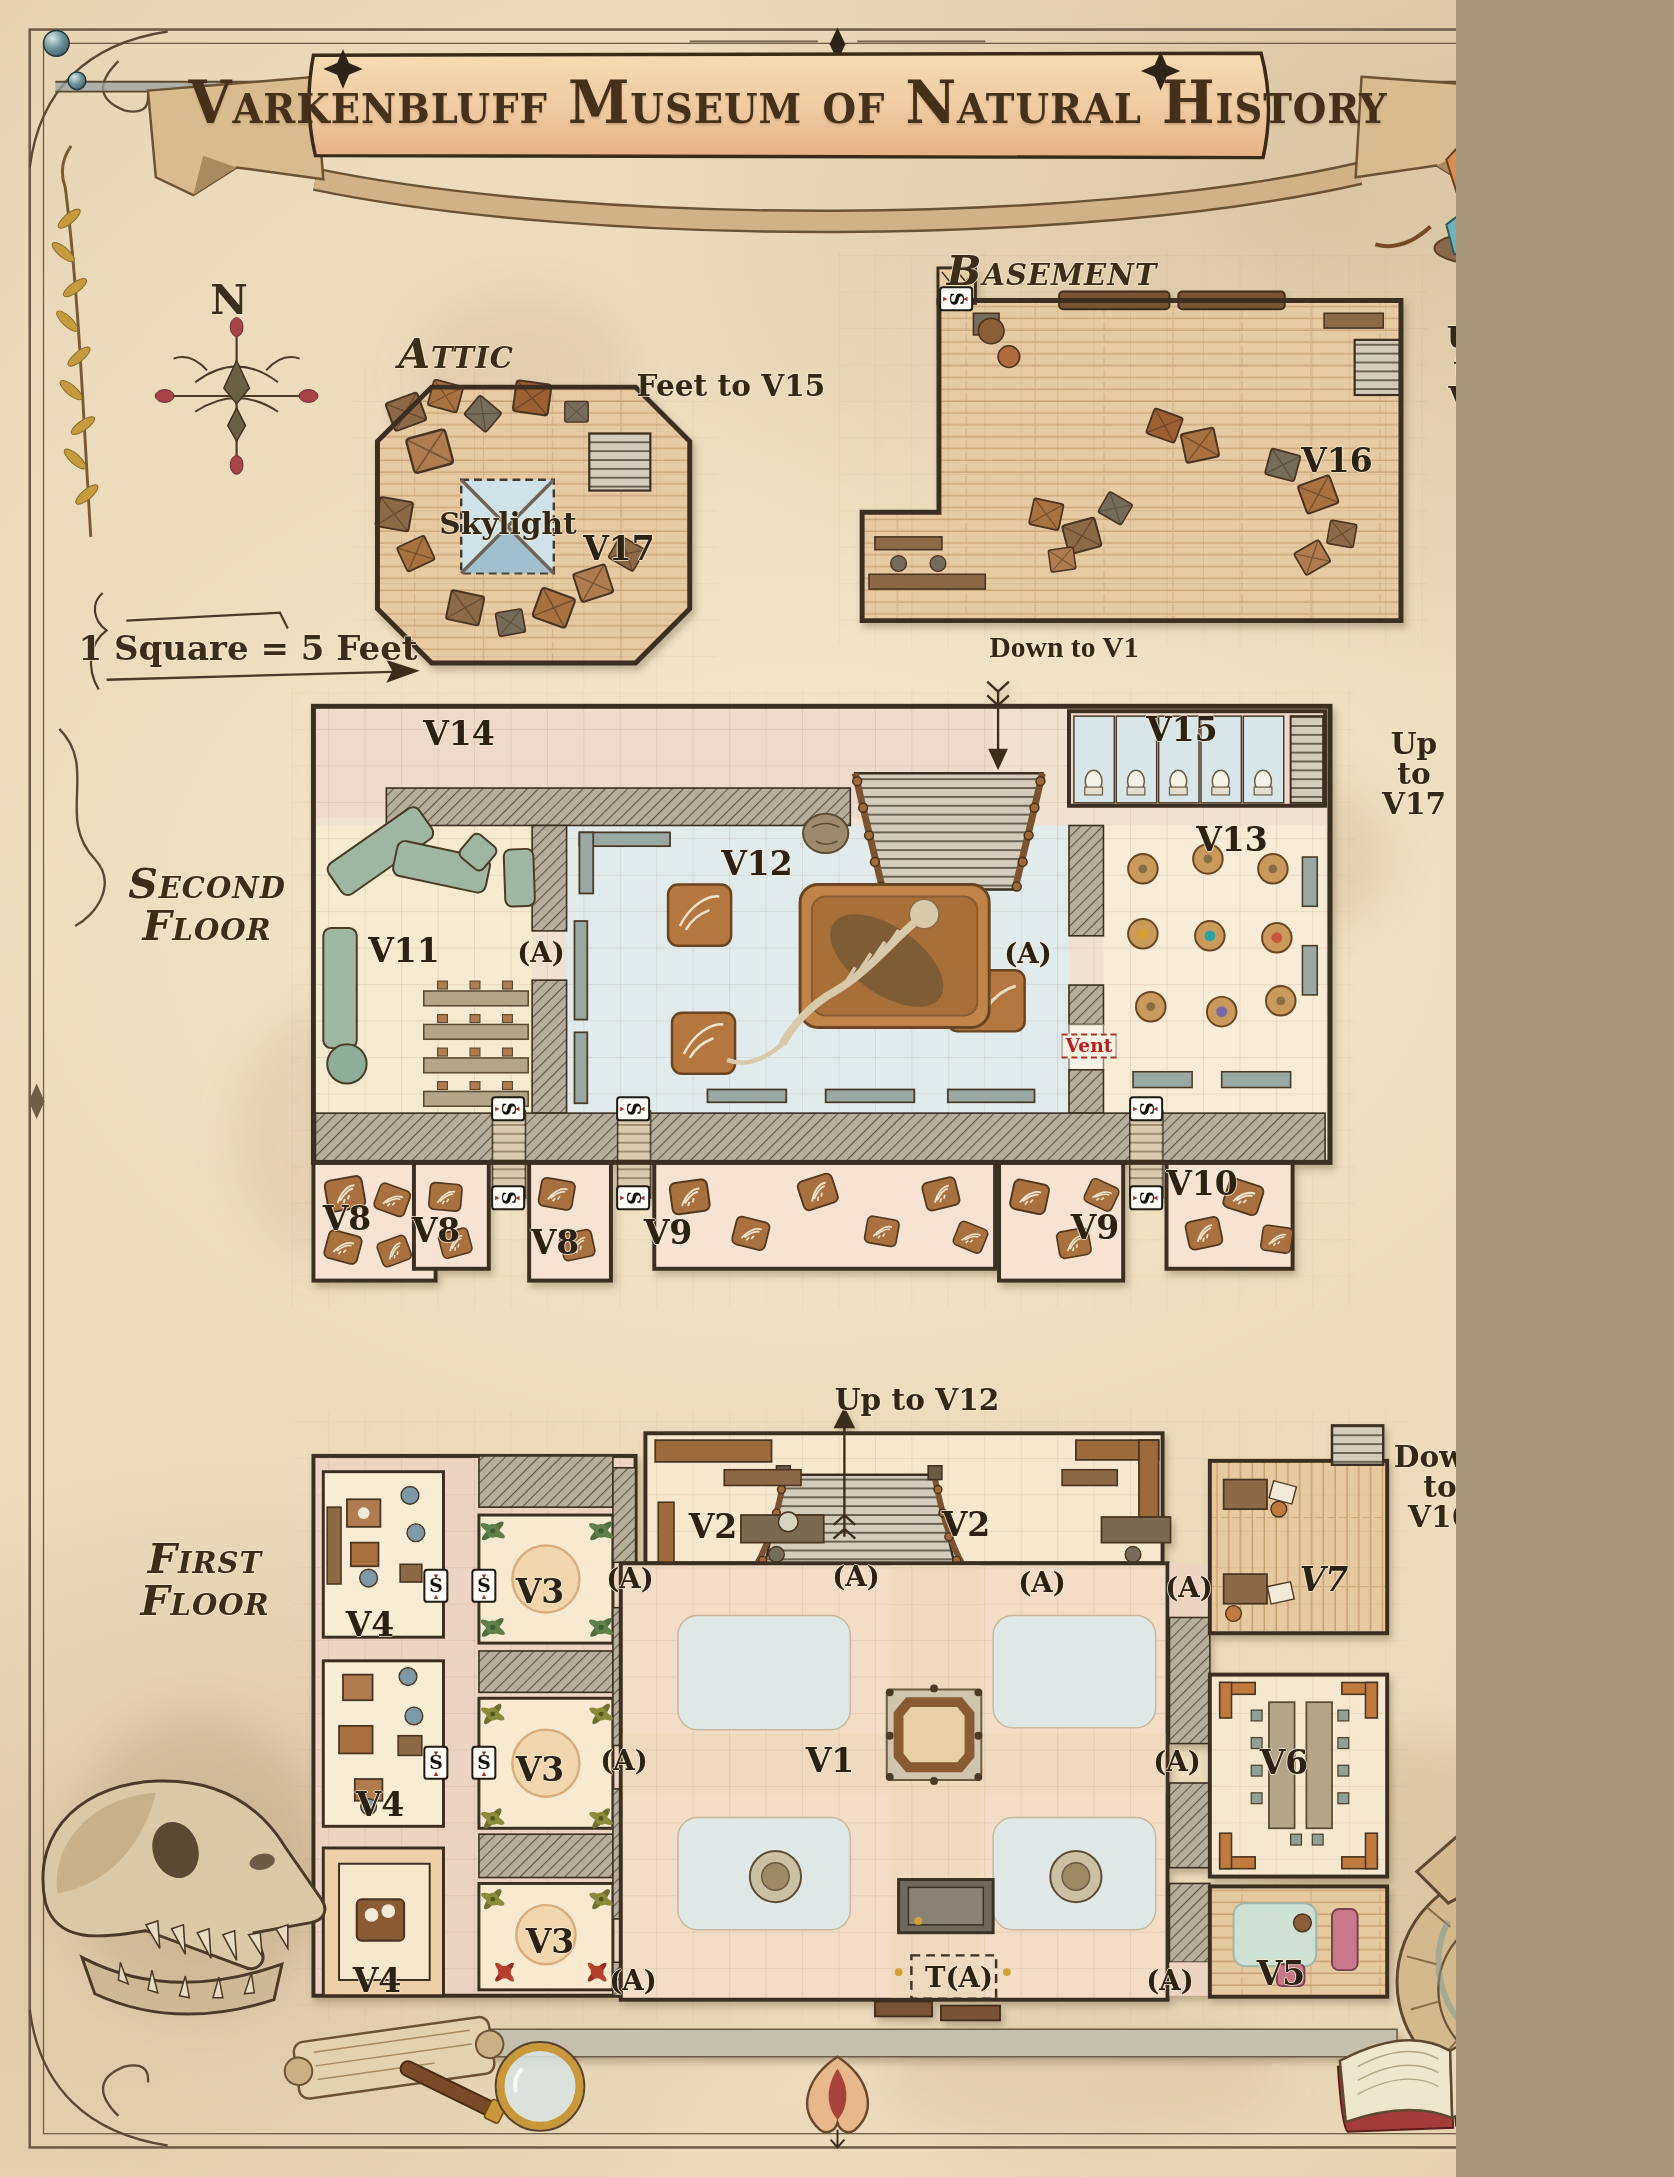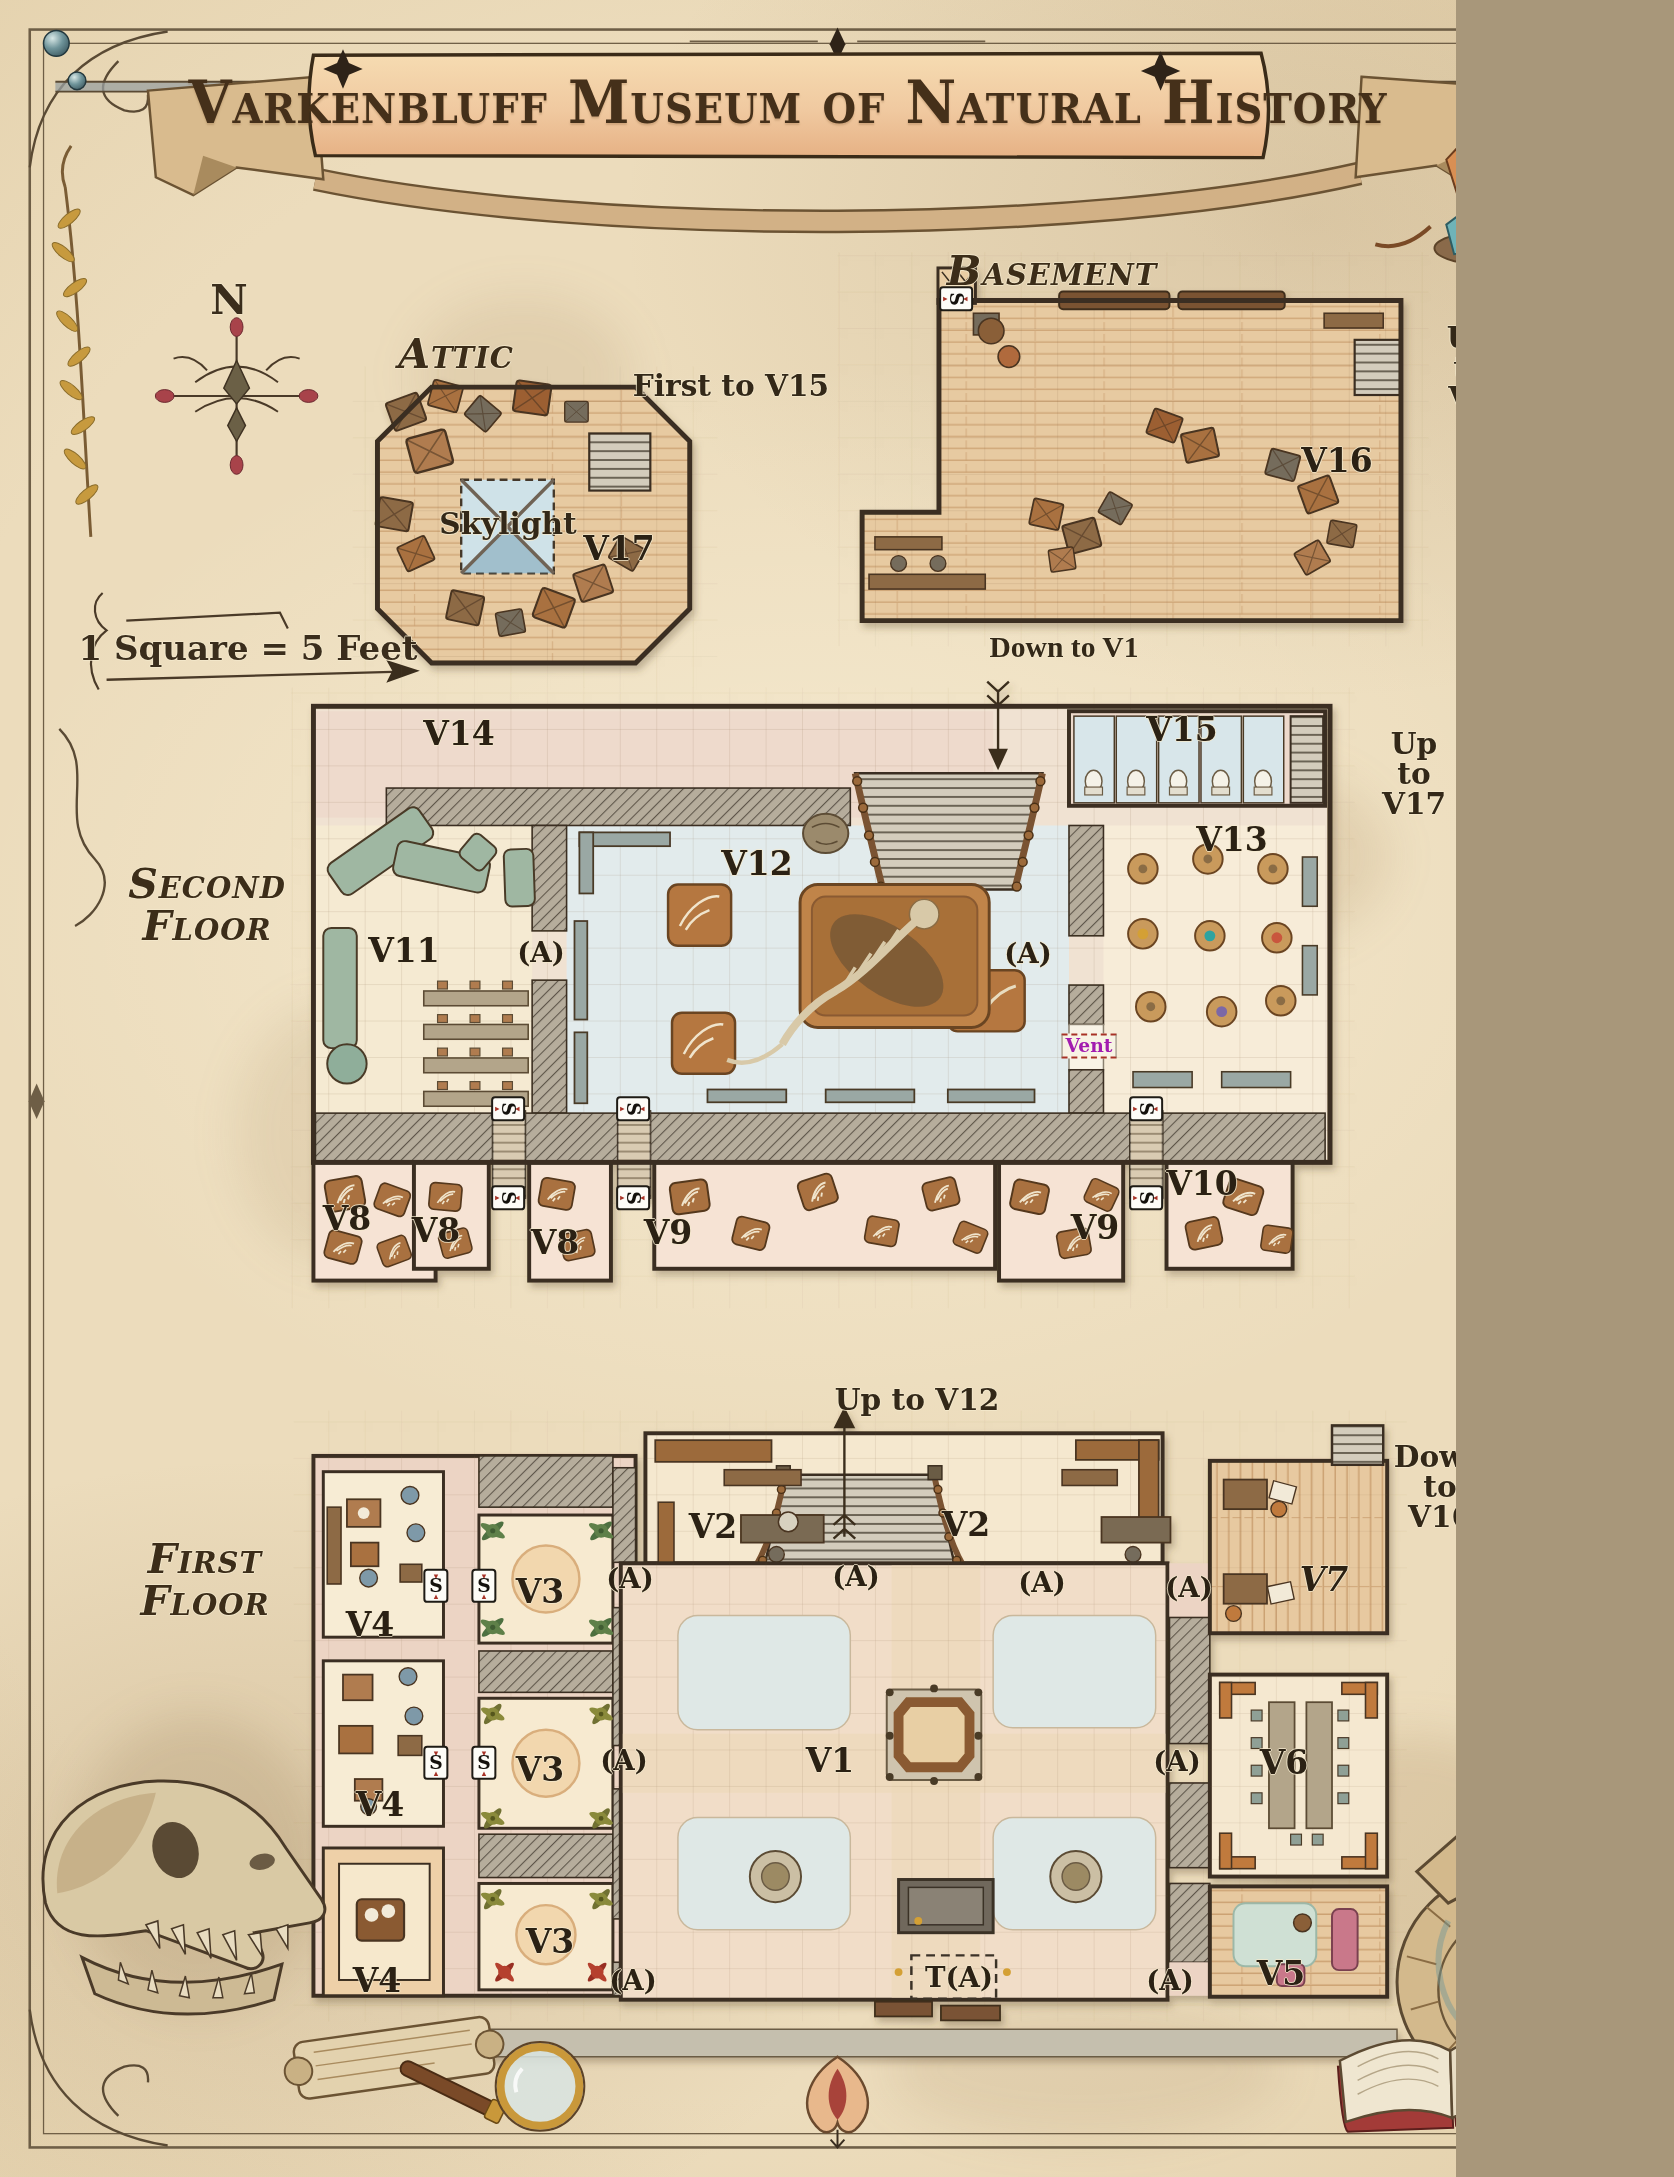--- a/index.html
+++ b/index.html
@@ -21,21 +21,21 @@
   .lbl.ann{font-weight:700;font-size:29.6px;color:#332818;}
   .lbl.a{font-weight:700;font-size:27.6px;color:#2b2114;}
   .lbl.scale{font-weight:700;font-size:34px;color:#3a2d1c;}
   .lbl.compass{font-weight:700;font-size:41px;color:#3a2d1c;}
   .lbl.s{display:inline-flex;flex-direction:column;align-items:center;line-height:.72;
          background:#fdfcf7;border:2px solid #1e1b15;border-radius:3.9px;padding:2px 3.9px;
          font-size:18.7px;font-weight:700;color:#14110c;text-shadow:none;}
   .lbl.s::before{content:"\25BE";color:#a83226;font-size:8.9px;}
   .lbl.s::after{content:"\25B4";color:#a83226;font-size:8.9px;}
   .lbl.vent{font-weight:700;font-size:18.7px;background:#f8f3e4;border:1px solid #8a8070;
-            border-top:2px dashed #a83226;border-bottom:2px dashed #a83226;padding:1px 3px;color:#a21caf;text-shadow:none;}
+            border-top:2px dashed #a83226;border-bottom:2px dashed #a83226;padding:1px 3px;color:#b91c1c;text-shadow:none;}
   .title{position:absolute;left:788px;top:102px;transform:translate(-50%,-50%) scaleX(.94);
          width:max-content;font-variant:small-caps;font-weight:700;font-size:59px;color:#45301a;
          letter-spacing:1px;text-shadow:0 2px 2px rgba(120,80,40,.25);}
 </style>
 </head>
 <body>
 
 <div id="stage">
   <div class="stain" style="left:1133px;top:768px;width:256px;height:177px;background:rgba(148,112,62,.14);"></div>
   <div class="stain" style="left:236px;top:1005px;width:197px;height:256px;background:rgba(148,112,62,.12);"></div>
@@ -681,21 +681,21 @@
   <path d="M850,2100 C862,2118 862,2138 850,2152 C838,2138 838,2118 850,2100 Z" fill="#a8433a"></path>
   <path d="M850,2162 V2180 M843,2172 L850,2180 L857,2172" stroke="#3a2e20" stroke-width="2" fill="none"></path>
 </g>
 </svg>
 
   <div class="title">Varkenbluff Museum of Natural History</div>
   <div id="labels">
       <span class="lbl section" style="left: 456px; top: 355px;">Attic</span>
       <span class="lbl ann" style="left: 508px; top: 524px;">Skylight</span>
       <span class="lbl room" style="left: 619px; top: 549px;">V17</span>
-      <span class="lbl ann" style="left: 731px; top: 386px;">First to V15</span>
+      <span class="lbl ann" style="left: 731px; top: 386px;">Feet to V15</span>
       <span class="lbl section" style="left: 1052px; top: 272px;">Basement</span>
       <span class="lbl room" style="left: 1337px; top: 461px;">V16</span>
       <span class="lbl ann" style="left: 1470px; top: 368px;">Up to V7</span>
       <span class="lbl s" style="left: 956px; top: 299px; transform: translate(-50%, -50%) rotate(90deg);">S</span>
       <span class="lbl section" style="left: 207px; top: 882px; margin-top: 24px;">Second
 Floor</span>
       <span class="lbl room" style="left: 459px; top: 734px;">V14</span>
       <span class="lbl ann" style="left: 1064px; top: 647px; font-family: Liberation Serif, serif;">Down to V1</span>
       <span class="lbl room" style="left: 1182px; top: 730px;">V15</span>
       <span class="lbl ann" style="left: 1414px; top: 774px;">Up to

